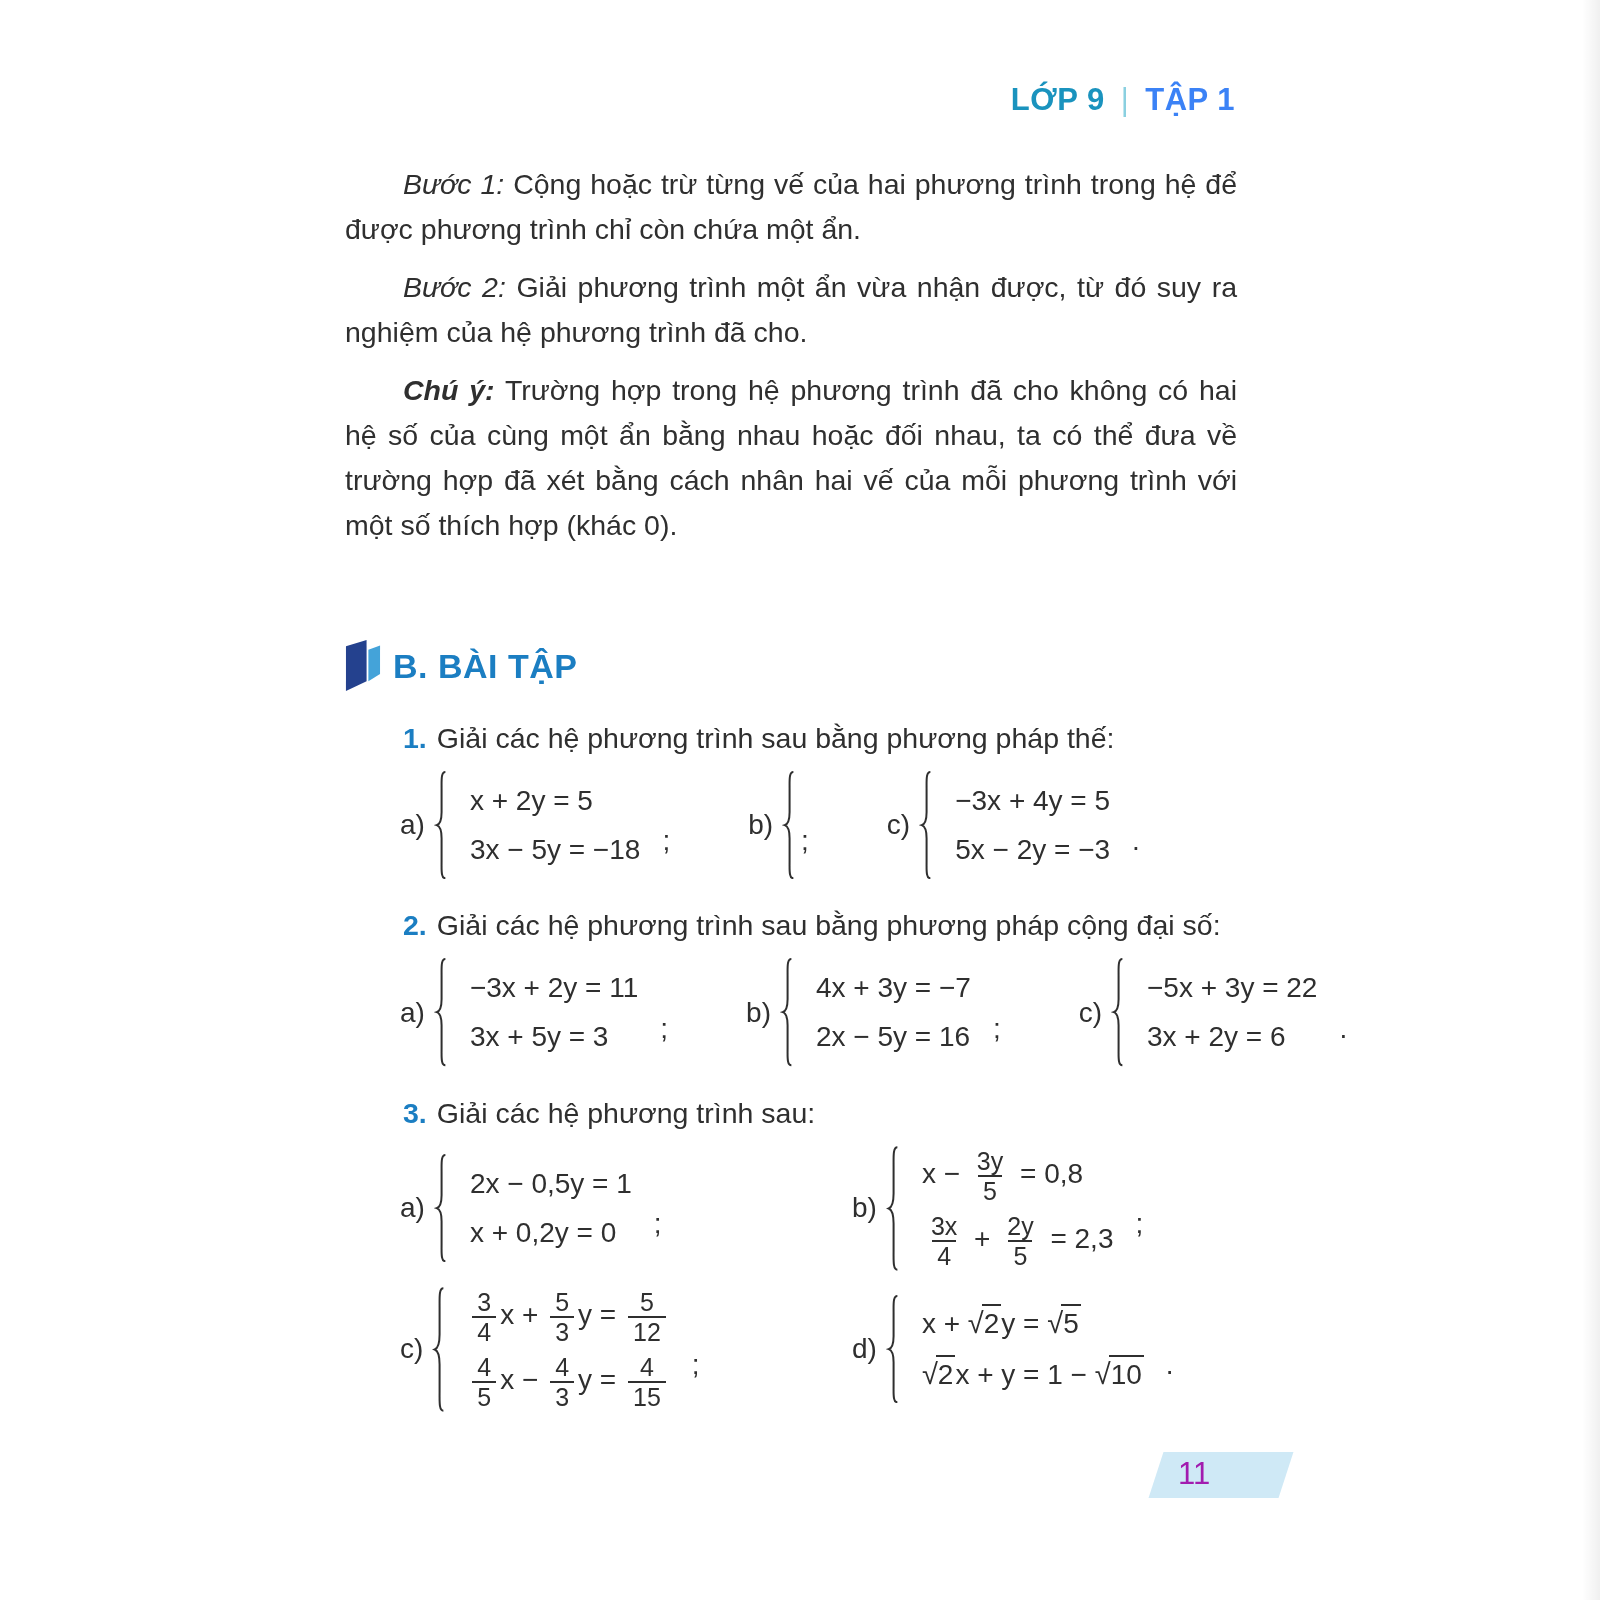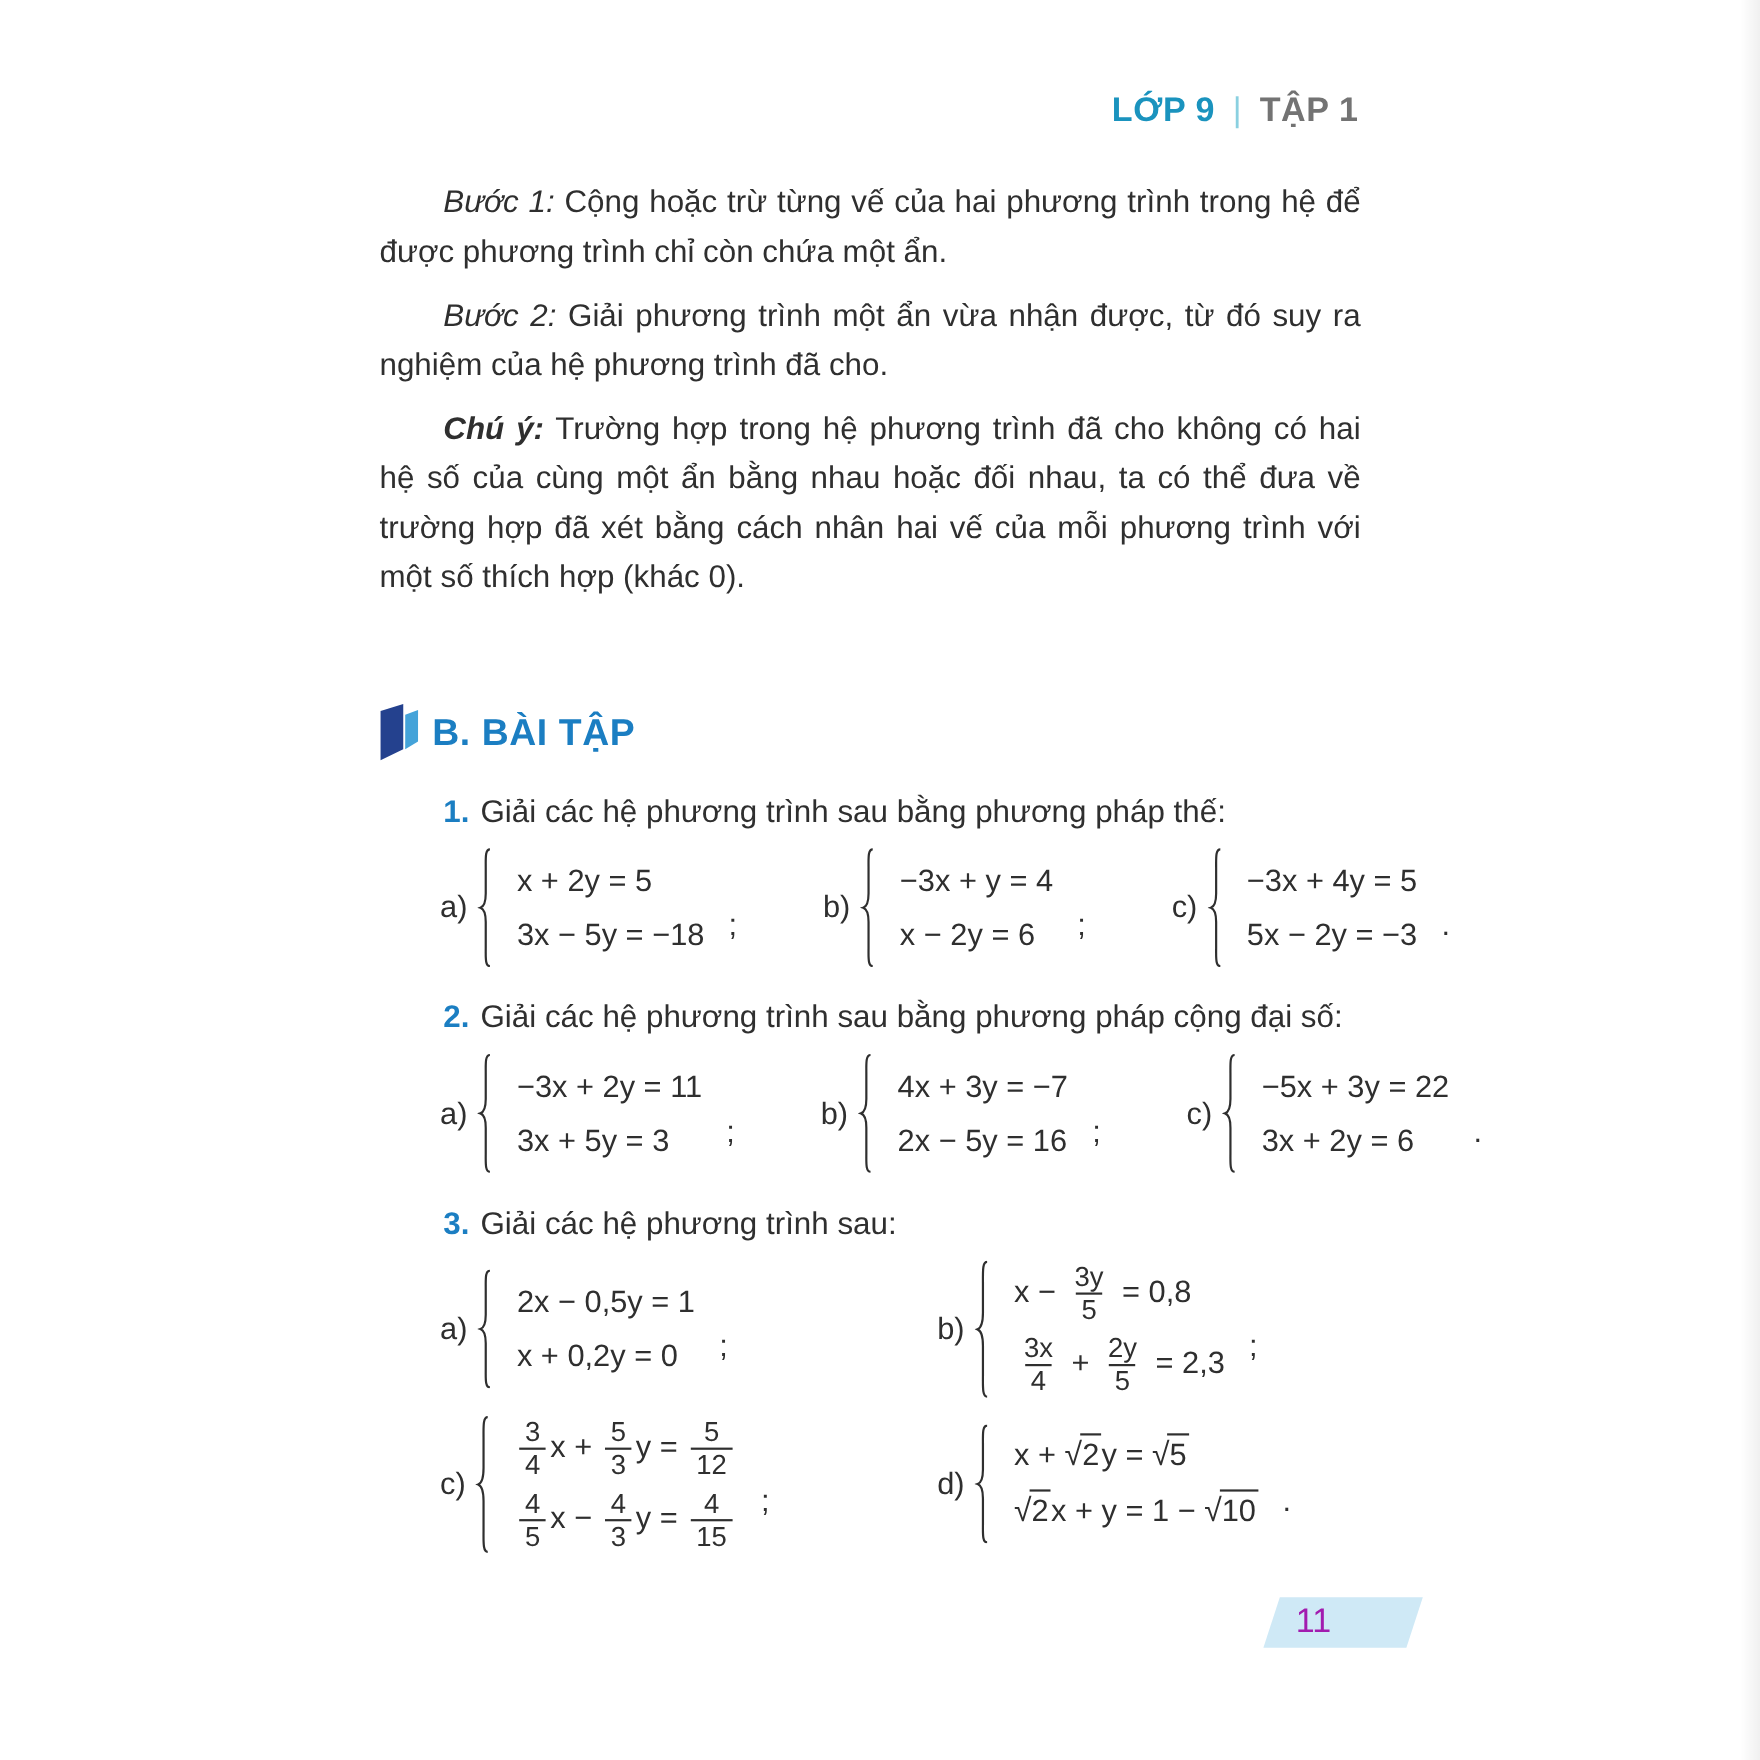--- a/index.html
+++ b/index.html
@@ -7,21 +7,21 @@
     width:1600px;height:1600px;background:#ffffff;
     font-family:"Liberation Sans", sans-serif;color:#2f2f2f;
     position:relative;overflow:hidden;
   }
   .edge-shadow{position:absolute;top:0;right:0;width:18px;height:100%;
     background:linear-gradient(to right, rgba(0,0,0,0), rgba(0,0,0,0.06));}
   
   .header{position:absolute;top:82px;right:365px;font-size:31px;font-weight:bold;letter-spacing:.5px;}
   .header .grade{color:#1a93be;}
   .header .sep{color:#8ad0e0;font-weight:400;margin:0 16px;}
-  .header .vol{color:#737373;}
+  .header .vol{color:#3b82f6;}
   
   .content{position:absolute;left:345px;top:162px;width:892px;}
   p.para{font-size:28.5px;line-height:1.58;text-align:justify;text-indent:58px;margin:0 0 13px 0;}
   .lead-italic{font-style:italic;}
   .lead-bold-italic{font-style:italic;font-weight:bold;}
   
   .section-head{margin-top:92px;display:flex;align-items:center;gap:12px;}
   .section-icon{display:block;}
   .section-title{font-size:34px;font-weight:bold;color:#1b7ec2;letter-spacing:.5px;}
   
@@ -94,24 +94,20 @@
         <span class="sys-suffix">;</span>
       </div>
 
       <div class="system">
         <span class="sys-label">b)</span>
         <span class="brace-wrap">
             <svg class="brace" viewBox="0 0 12 100" preserveAspectRatio="none">
               <path d="M10.5,1 C6.5,1 7,8 7,16 L7,38 C7,46 5.5,49 2.5,50 C5.5,51 7,54 7,62 L7,84 C7,92 6.5,99 10.5,99" fill="none" stroke="#2f2f2f" stroke-width="2" vector-effect="non-scaling-stroke"></path>
             </svg>
           </span>
-        <span class="eqs">
-          <span class="eq-line">−3x + y = 4</span>
-          <span class="eq-line">x − 2y = 6</span>
-        </span>
         <span class="sys-suffix">;</span>
       </div>
 
       <div class="system">
         <span class="sys-label">c)</span>
         <span class="brace-wrap">
             <svg class="brace" viewBox="0 0 12 100" preserveAspectRatio="none">
               <path d="M10.5,1 C6.5,1 7,8 7,16 L7,38 C7,46 5.5,49 2.5,50 C5.5,51 7,54 7,62 L7,84 C7,92 6.5,99 10.5,99" fill="none" stroke="#2f2f2f" stroke-width="2" vector-effect="non-scaling-stroke"></path>
             </svg>
           </span>

